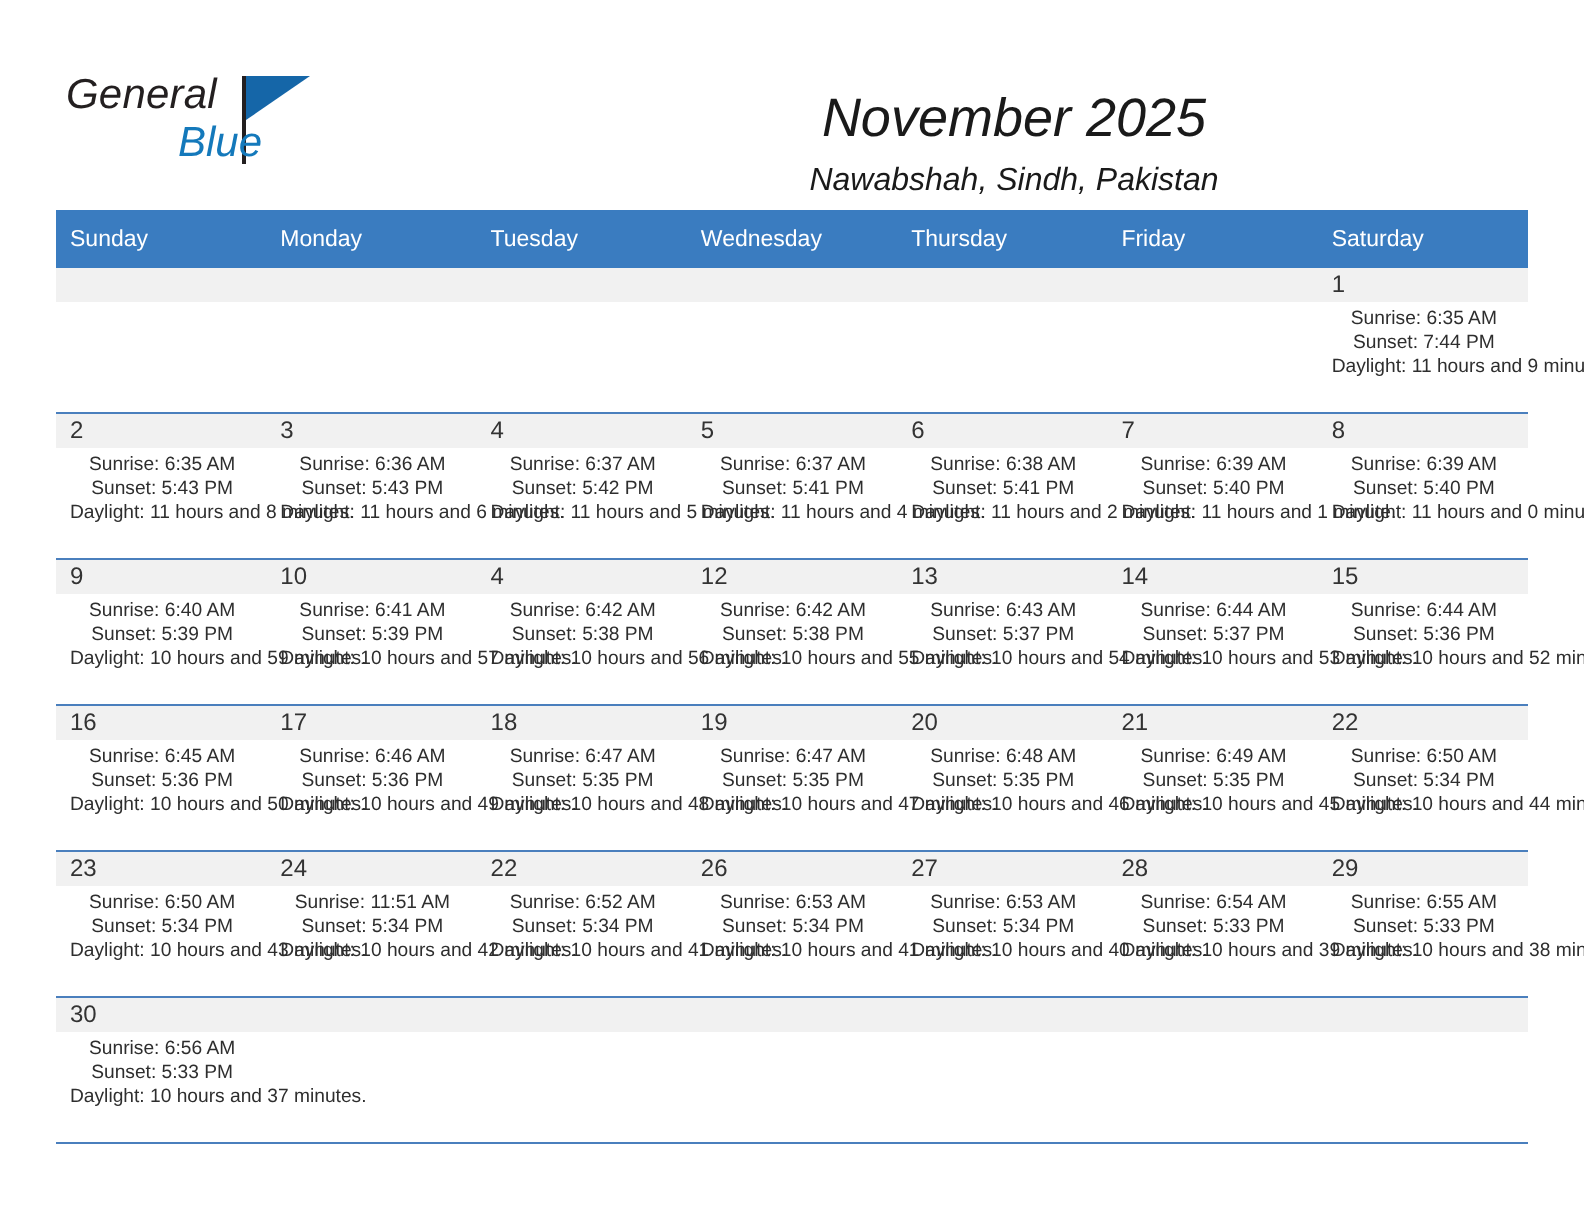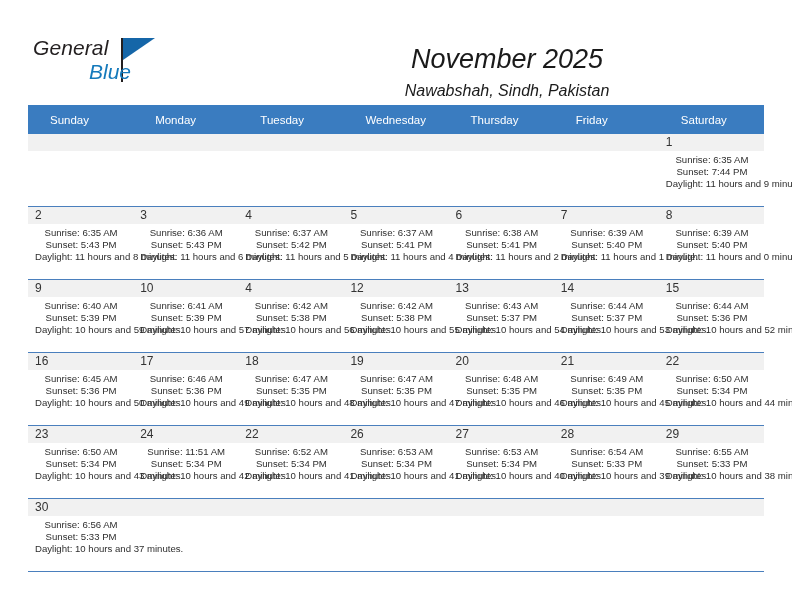--- a/index.html
+++ b/index.html
@@ -101,21 +101,21 @@
     width: 736px;
     border-collapse: collapse;
     table-layout: fixed;
   }
   .calendar th {
     background: #3a7cc0;
     color: #ffffff;
     font-size: 11.5px;
     font-weight: normal;
     text-align: left;
-    padding: 5px 0 5px 22px;
+    padding: 5px 0 5px 7px;
     height: 19px;
     border: none;
     font-family: "Liberation Sans", sans-serif;
   }
   .calendar td {
     width: 105.14px;
     height: 72px;
     vertical-align: top;
     padding: 0;
     border-bottom: 1px solid #3a7cc0;

